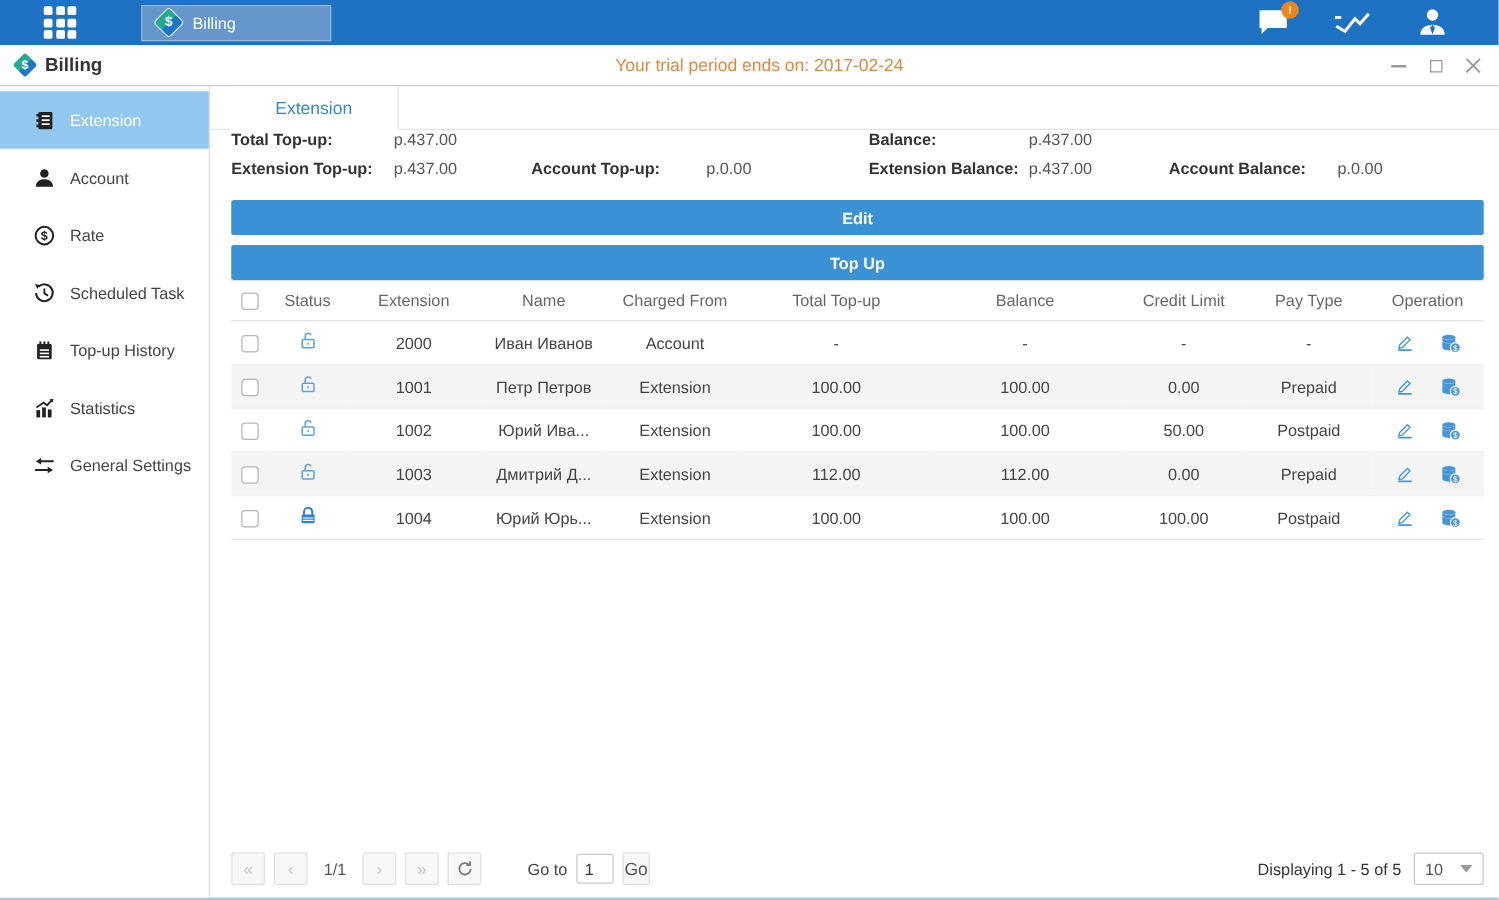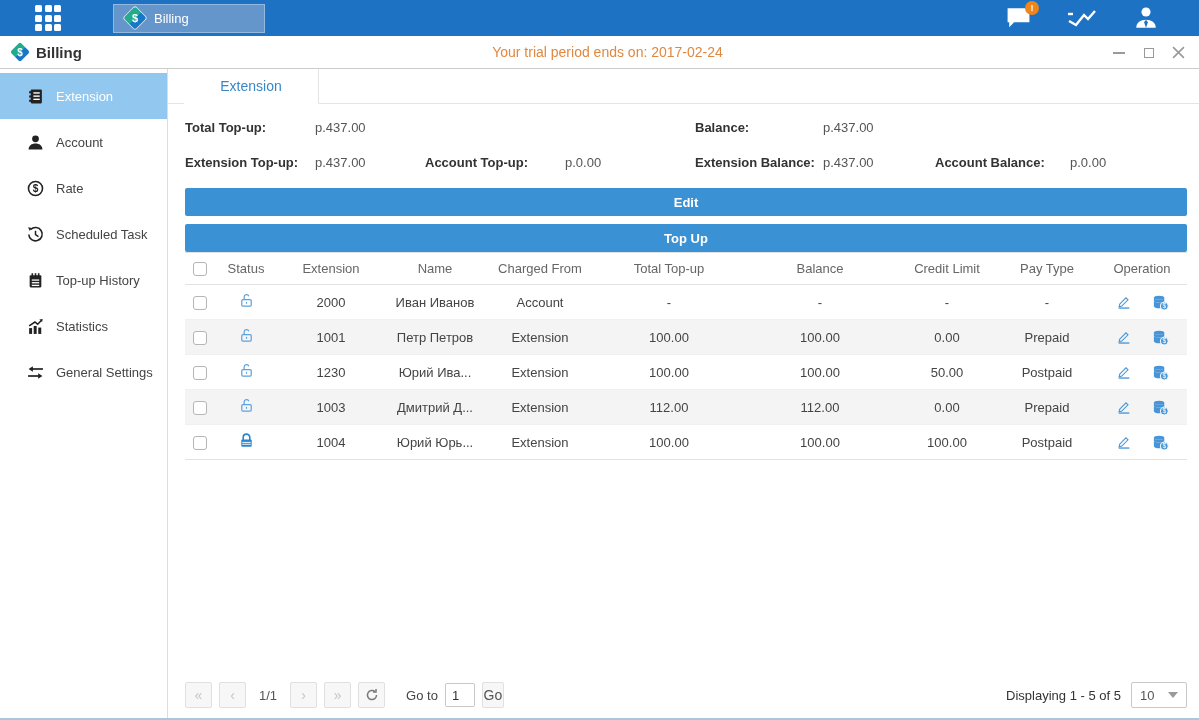--- a/index.html
+++ b/index.html
@@ -50,23 +50,23 @@
 
   
   .tabstrip { height:35px; border-bottom:1px solid #e4e4e4; flex:none; display:flex; }
   .tab { margin-left:16px; width:135px; text-align:center; line-height:34px; font-size:14px;
     color:#3a87c8; background:#fff; border-right:1px solid #e4e4e4;
     border-bottom:1px solid #fff; margin-bottom:-1px; cursor:pointer; }
 
   .content { flex:1; display:flex; flex-direction:column; padding:0 27px 0 17px; min-height:0; }
 
   
-  .summary { margin-top:16px; display:grid;
+  .summary { display:grid;
     grid-template-columns:130px 110px 140px 130px 128px 112px 135px 117px;
-    row-gap:20px; font-size:13px; }
+    row-gap:8px; font-size:13px; }
   .summary .lab { font-weight:bold; color:#333; }
   .summary .val { color:#555; }
 
   
   .actions { margin-top:18px; display:flex; gap:8px;flex-direction:column; }
   .btn-blue { background:#3a91d4; color:#fff; border:none; border-radius:2px; font-size:13px;
     font-weight:bold; height:28px; padding:0 14px; cursor:pointer; font-family:inherit; }
 
   
   table { border-collapse:collapse; table-layout:fixed; width:1002px; flex:none; }
@@ -82,21 +82,21 @@
   .status-icon.locked { color:#2a85d0; }
   .status-icon.locked .lock-closed { display:inline; }
   .op-cell { display:flex; align-items:center; justify-content:center; gap:20px; }
   .op-icon { color:#4795d6; display:inline-flex; cursor:pointer; }
 
   
   .pagination { margin-top:auto; height:46px; flex:none; display:flex; align-items:center; gap:7px; font-size:13px; color:#555; }
   .pg-btn { width:27px; height:26px; background:#f7f7f7; border:1px solid #e0e0e0; border-radius:2px;
     display:flex; align-items:center; justify-content:center; color:#c5c5c5; font-size:14px; cursor:pointer; }
   .pg-label { margin:0 6px; color:#555; }
-  .goto-label { margin-left:14px; color:#444; }
+  .goto-label { margin-left:30px; color:#444; }
   .goto-input { width:30px; height:24px; border:1px solid #c9c9c9; border-radius:2px; text-align:left;
     padding-left:6px; font-size:13px; color:#333; font-family:inherit; }
   .go-btn { width:22px; color:#555; }
   .pg-right { margin-left:auto; display:flex; align-items:center; gap:10px; color:#333; }
   .size-select { width:56px; height:26px; border:1px solid #c9c9c9; border-radius:2px; background:#fff;
     display:flex; align-items:center; padding:0 8px; gap:14px; cursor:pointer; color:#555; }
   .size-select .tri { width:0; height:0; border-left:5px solid transparent; border-right:5px solid transparent;
     border-top:6px solid #9a9a9a; margin-left:auto; }
 </style>
 </head>
@@ -374,21 +374,21 @@
             </tr>
             <tr>
               <td><span class="cb"></span></td>
               <td><span class="status-icon">
                 <svg class="lock-open" width="17" height="17" viewBox="0 0 18 18">
                       <rect x="4" y="8" width="10" height="7" rx="1.2" fill="none" stroke="currentColor" stroke-width="1.3"></rect>
                       <path d="M6.5 8V5.4a2.6 2.6 0 0 1 5-1" fill="none" stroke="currentColor" stroke-width="1.3"></path>
                       <path d="M9 10.5v2" stroke="currentColor" stroke-width="1.2"></path>
                     </svg>
                 </span></td>
-              <td>1230</td>
+              <td>1002</td>
               <td>Юрий Ива...</td>
               <td>Extension</td>
               <td>100.00</td>
               <td>100.00</td>
               <td>50.00</td>
               <td>Postpaid</td>
               <td>
                   <div class="op-cell">
                 <span class="op-icon">
                       <svg width="16" height="16" viewBox="0 0 18 18">

